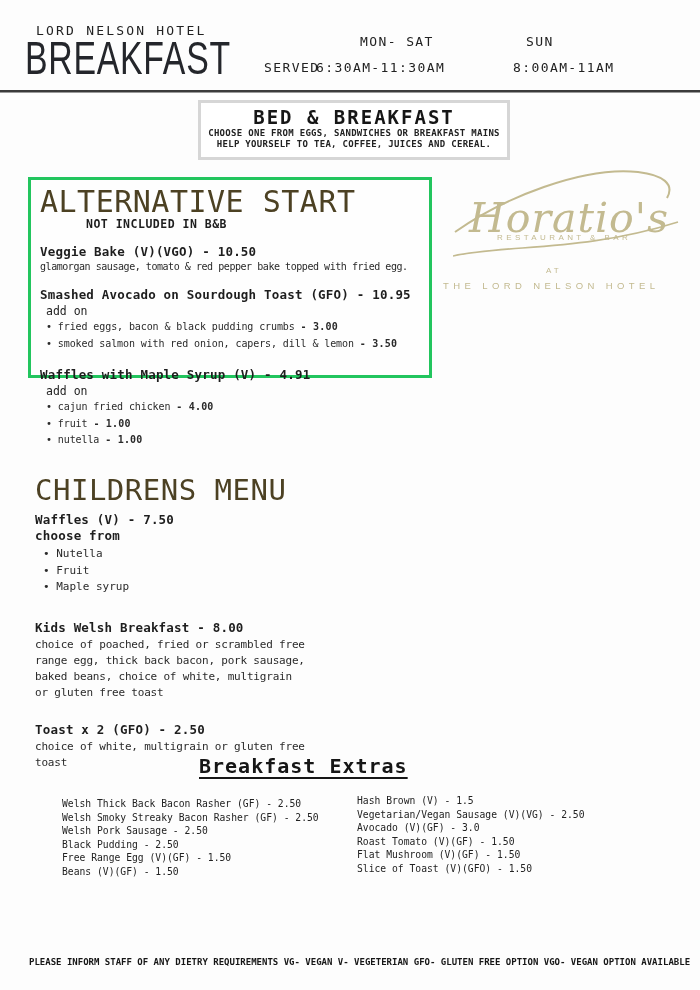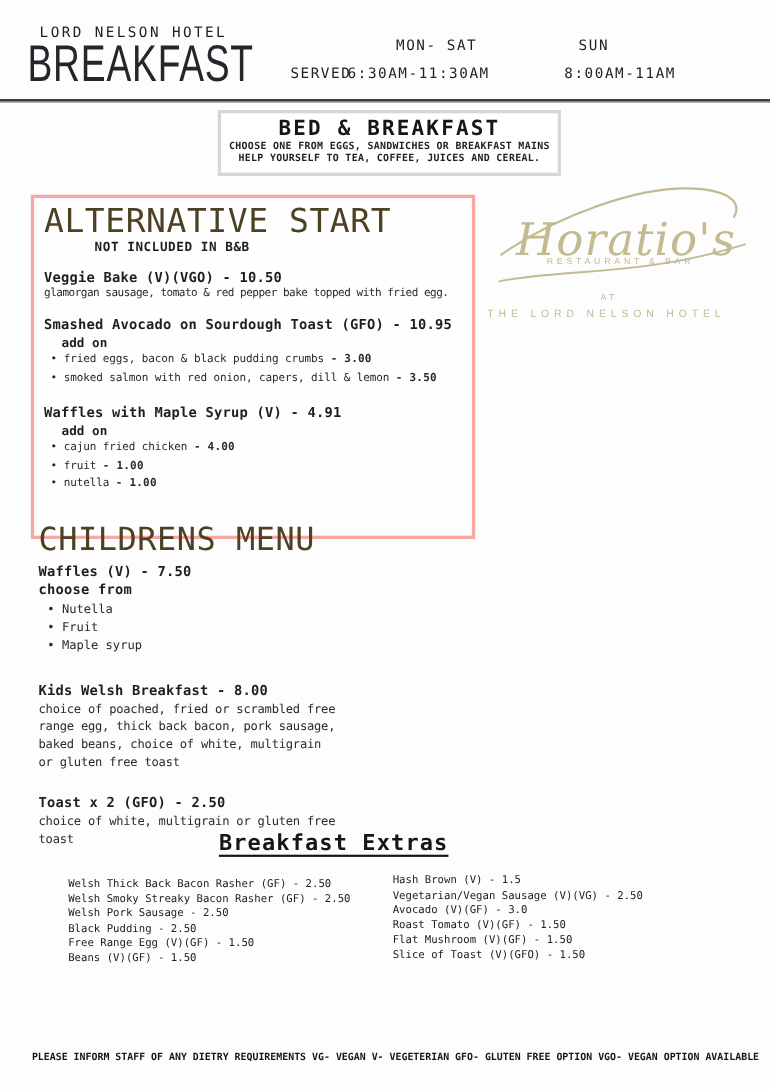--- a/index.html
+++ b/index.html
@@ -46,36 +46,36 @@
     border: 3px solid #d6d6d6;
     background: #fff;
     text-align: center;
     padding: 3px 2px 7px 2px;
   }
   .bnb-title { font-size: 19px; font-weight: bold; letter-spacing: 2px; color: #161616; }
   .bnb-line  { font-size: 9px; font-weight: bold; letter-spacing: 0.3px; color: #222; line-height: 11px; }
 
   
   .alt-box {
-    left: 28px; top: 177px; width: 404px; height: 313px;
-    border: 3px solid #fca5a5;
+    left: 28px; top: 177px; width: 404px; height: 201px;
+    border: 3px solid #22c55e;
     background: #fefefe;
     padding: 5px 8px 0 9px;
   }
   .alt-title {
     font-size: 30px; line-height: 33px; color: #4c4123;
     letter-spacing: 0.5px; white-space: nowrap; font-weight: normal;
   }
   .alt-subtitle {
     font-size: 11.5px; font-weight: bold; margin-left: 46px; margin-top: -1px;
     letter-spacing: 0.5px;
   }
   .item-name { font-size: 12.5px; font-weight: bold; letter-spacing: 0.2px; white-space: nowrap; }
   .item-desc { font-size: 10px; letter-spacing: -0.45px; white-space: nowrap; color: #2a2a2a; margin-top: 2px; }
-  .addon-label { font-size: 11.5px; font-weight: bold; margin: 2px 0 1px 16px; }
+  .addon-label { font-size: 11.5px; font-weight: normal; margin: 2px 0 1px 6px; }
   ul.addons { list-style: none; margin-left: 6px; }
   ul.addons li {
     font-size: 10px; letter-spacing: -0.1px; white-space: nowrap; color: #2a2a2a;
     line-height: 16.5px;
   }
   ul.addons li::before { content: "• "; font-size: 10px; }
   ul.addons li b { letter-spacing: 0.2px; }
   .mt14 { margin-top: 13px; }
   .mt16 { margin-top: 15px; }
 

